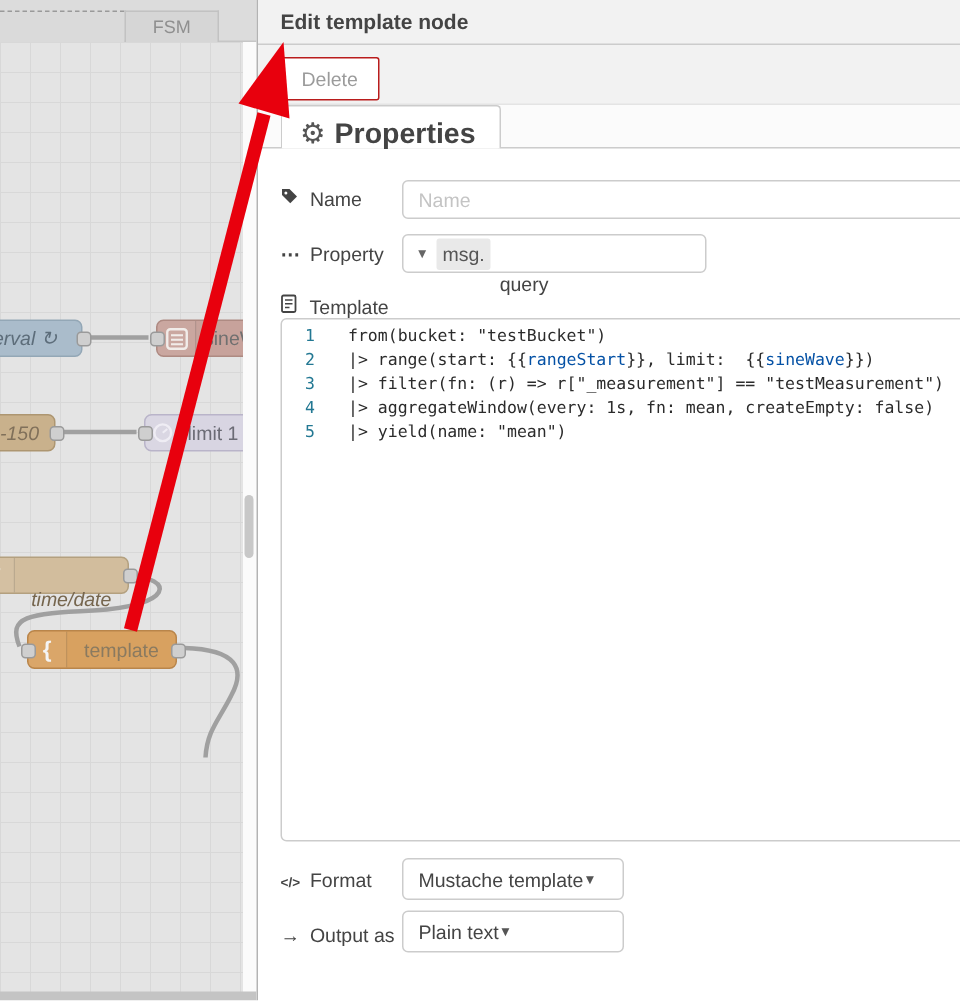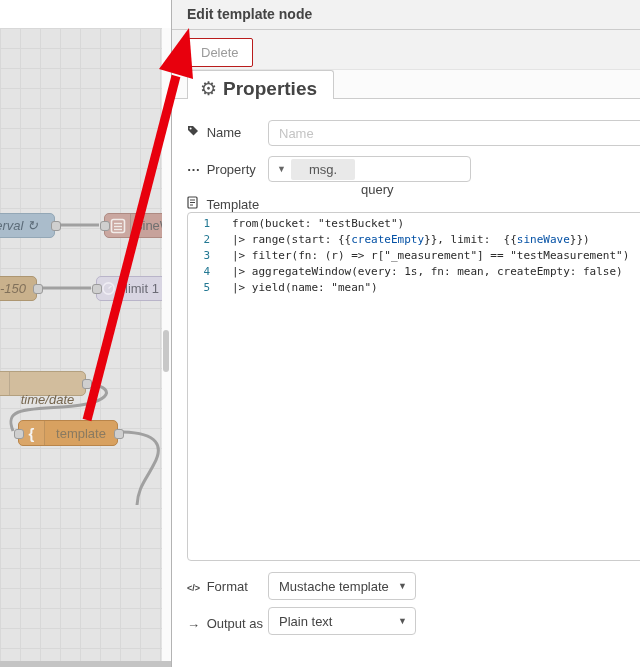--- a/index.html
+++ b/index.html
@@ -45,39 +45,43 @@
   .p-tabrow { position:absolute; left:0; top:70px; right:0; height:29px; border-bottom:1px solid #ccc; background:#fbfbfb; }
   .tab-active { position:absolute; left:15px; top:0; width:147px; height:29px; background:#fff; border:1px solid #ccc; border-bottom:none; border-radius:3px 3px 0 0; font-size:19px; font-weight:bold; color:#444; padding:6px 0 0 12px; z-index:4; }
   .tab-active .gear { color:#555; font-weight:normal; margin-right:6px; }
 
   .flabel { position:absolute; left:15px; font-size:13px; color:#444; white-space:nowrap; }
   .flabel .ficon { display:inline-block; width:16px; color:#444; }
   .input-name { position:absolute; left:96px; top:120px; width:560px; height:26px; border:1px solid #ccc; border-radius:4px; font-size:13px; color:#444; padding:0 10px; font-family:"Liberation Sans",sans-serif; }
   .input-name::placeholder { color:#c4c4c4; }
   .typedinput { position:absolute; left:96px; top:156px; width:203px; height:26px; border:1px solid #ccc; border-radius:4px; background:#fff; display:flex; align-items:center; font-size:13px; }
   .typedinput .caret { color:#666; font-size:9px; padding:0 5px 0 8px; }
-  .typedinput .chip { background:#e9e9e9; color:#555; padding:3px 18px; border-radius:2px; }
+  .typedinput .chip { background:#e9e9e9; color:#555; padding:3px 4px; border-radius:2px; }
   .typedinput .tival { color:#444; padding-left:6px;margin-top:40px; }
 
   .editor { position:absolute; left:15px; top:212px; width:600px; height:349px; border:1px solid #ccc; border-radius:4px; background:#fff; overflow:hidden; font-family:"DejaVu Sans Mono", monospace; font-size:11px; padding-top:3px; }
   .code-line { height:16px; line-height:16px; white-space:pre; }
   .code-line .ln { display:inline-block; width:44px; padding-right:22px; text-align:right; color:#237893; }
   .code-line .plain { color:#2b2b2b; }
   .code-line .var { color:#0451a5; }
 
-  .selbox { position:absolute; left:96px; width:148px; height:28px; border:1px solid #ccc; border-radius:4px; background:#fff; font-size:13px; color:#444; display:flex; align-items:center; justify-content:space-between; padding:0 8px 0 10px; }
+  .selbox { position:absolute; left:96px; width:148px; height:28px; border:1px solid #ccc; border-radius:4px; background:#fff; font-size:13px; color:#444; display:flex; align-items:center; padding:0 8px 0 10px; }
   .selbox .caret { font-size:9px; color:#555; }
 
   .arrow-overlay { position:absolute; left:0; top:0; width:640px; height:667px; z-index:9; pointer-events:none; }
 </style>
 </head>
 <body>
 
 <div class="stage">
 
+  <div class="tabbar">
+    <div class="wstab-partial"></div>
+    <div class="wstab">FSM</div>
+  </div>
 
   <div class="canvas">
     <svg class="wires" width="162" height="634">
       <path d="M55,197 L99,197" stroke="#a0a0a0" stroke-width="3" fill="none"></path>
       <path d="M37,260 L91,260" stroke="#a0a0a0" stroke-width="3" fill="none"></path>
       <path d="M86,356 C116,357 117,376 62,379 C18,381 5,383 13,403" stroke="#a0a0a0" stroke-width="3" fill="none"></path>
       <path d="M123,404 C158,405 164,418 154,436 C146,452 138,459 137,477" stroke="#a0a0a0" stroke-width="3" fill="none"></path>
     </svg>
 
     <div class="node n-interval">
@@ -176,21 +180,21 @@
             <line x1="3" y1="4" x2="8" y2="4" stroke="#444"></line>
             <line x1="3" y1="6.5" x2="8" y2="6.5" stroke="#444"></line>
             <line x1="3" y1="9" x2="6" y2="9" stroke="#444"></line>
           </svg>
       </span>
       <span>Template</span>
     </div>
 
     <div class="editor" id="code-editor">
         <div class="code-line"><span class="ln">1</span><span class="plain">from(bucket: "testBucket")</span></div>
-        <div class="code-line"><span class="ln">2</span><span class="plain">|&gt; range(start: {{</span><span class="var">createEmpty</span><span class="plain">}}, limit:  {{</span><span class="var">sineWave</span><span class="plain">}})</span></div>
+        <div class="code-line"><span class="ln">2</span><span class="plain">|&gt; range(start: {{</span><span class="var">rangeStart</span><span class="plain">}}, limit:  {{</span><span class="var">sineWave</span><span class="plain">}})</span></div>
         <div class="code-line"><span class="ln">3</span><span class="plain">|&gt; filter(fn: (r) =&gt; r["_measurement"] == "testMeasurement")</span></div>
         <div class="code-line"><span class="ln">4</span><span class="plain">|&gt; aggregateWindow(every: 1s, fn: mean, createEmpty: false)</span></div>
         <div class="code-line"><span class="ln">5</span><span class="plain">|&gt; yield(name: "mean")</span></div>
       </div>
 
     <div class="flabel" style="top:579px;">
       <span class="ficon" style="font-size:9px; font-weight:bold;">&lt;/&gt;</span>
       <span>Format</span>
     </div>
     <div class="selbox" style="top:572px;">

